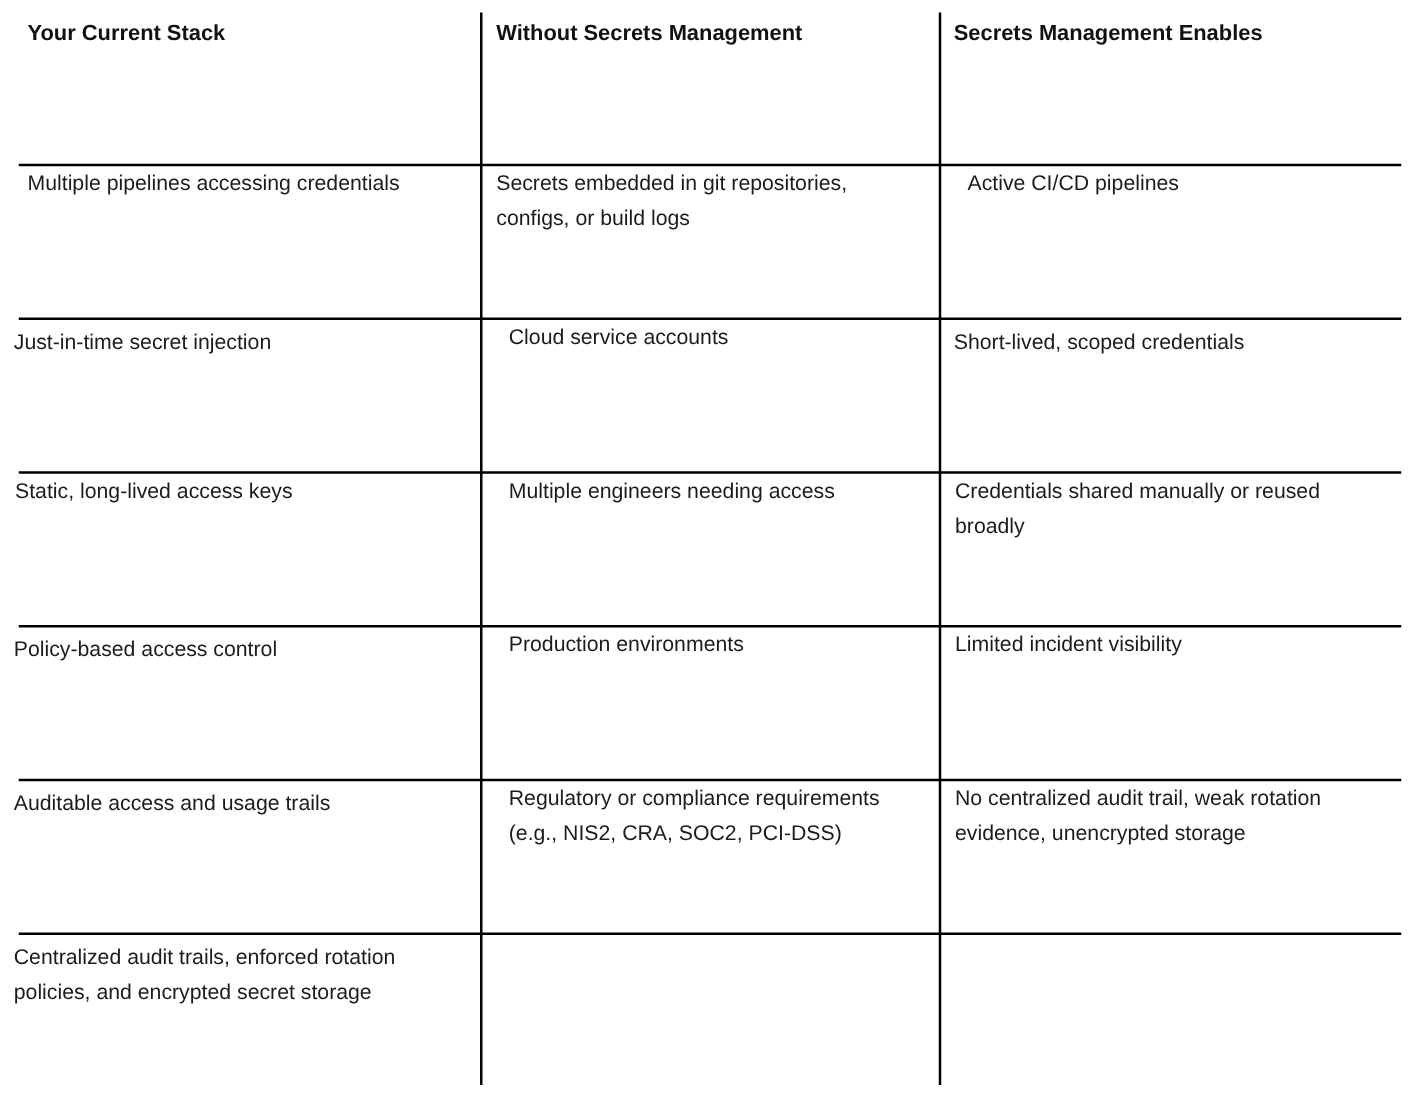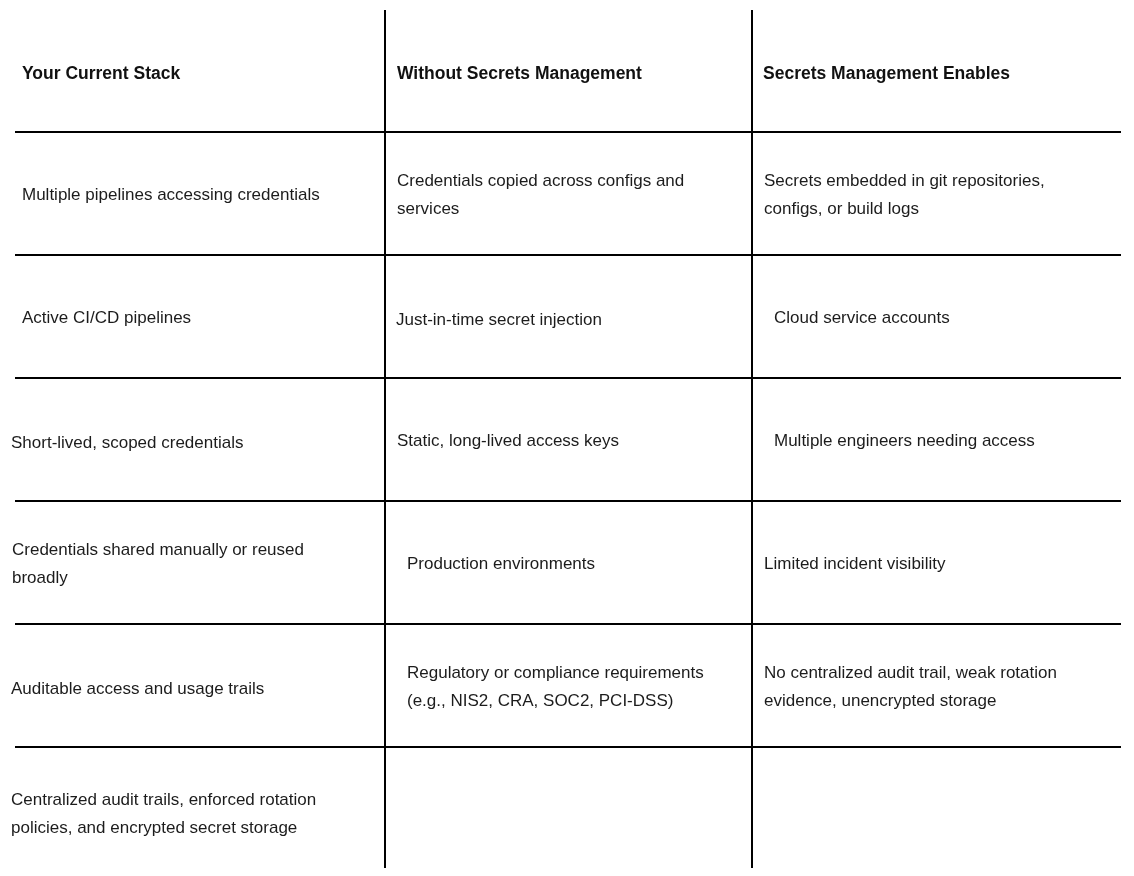--- a/index.html
+++ b/index.html
@@ -21,21 +21,20 @@
     left: 0;
     top: 0;
     width: 1134px;
     height: 876px;
     display: grid;
     grid-template-columns: 385px 367px 382px;
     grid-template-rows: 133px 123px 123px 123px 123px 123px 128px;
   }
   .cell {
     display: flex;
-    align-items: center;
     font-size: 17px;
     line-height: 28px;
     box-sizing: border-box;
   }
   .c1 { padding: 0 30px 0 22px; }
   .c2 { padding: 0 34px 0 12px; }
   .c3 { padding: 4px 26px 0 11px; }
   .head {
     font-weight: 700;
     font-size: 17.5px;
@@ -79,23 +78,20 @@
     <div class="cell c2 head">
       <span>Without Secrets Management</span>
     </div>
     <div class="cell c3 head">
       <span>Secrets Management Enables</span>
     </div>
 
     <div class="cell c1">
       <span>Multiple pipelines accessing credentials</span>
     </div>
-    <div class="cell c2">
-      <span>Credentials copied across configs and services</span>
-    </div>
 
     <div class="cell c2">
       <span>Secrets embedded in git repositories, configs, or build logs</span>
     </div>
     <div class="cell c1">
       <span>Active CI/CD pipelines</span>
     </div>
     <div class="cell c3">
       <span>Just-in-time secret injection</span>
     </div>
@@ -108,20 +104,23 @@
     </div>
     <div class="cell c2">
       <span>Static, long-lived access keys</span>
     </div>
 
     <div class="cell c1">
       <span>Multiple engineers needing access</span>
     </div>
     <div class="cell c2">
       <span>Credentials shared manually or reused broadly</span>
+    </div>
+    <div class="cell c3">
+      <span>Policy-based access control</span>
     </div>
 
     <div class="cell c1">
       <span>Production environments</span>
     </div>
     <div class="cell c2">
       <span>Limited incident visibility</span>
     </div>
     <div class="cell c3">
       <span>Auditable access and usage trails</span>

